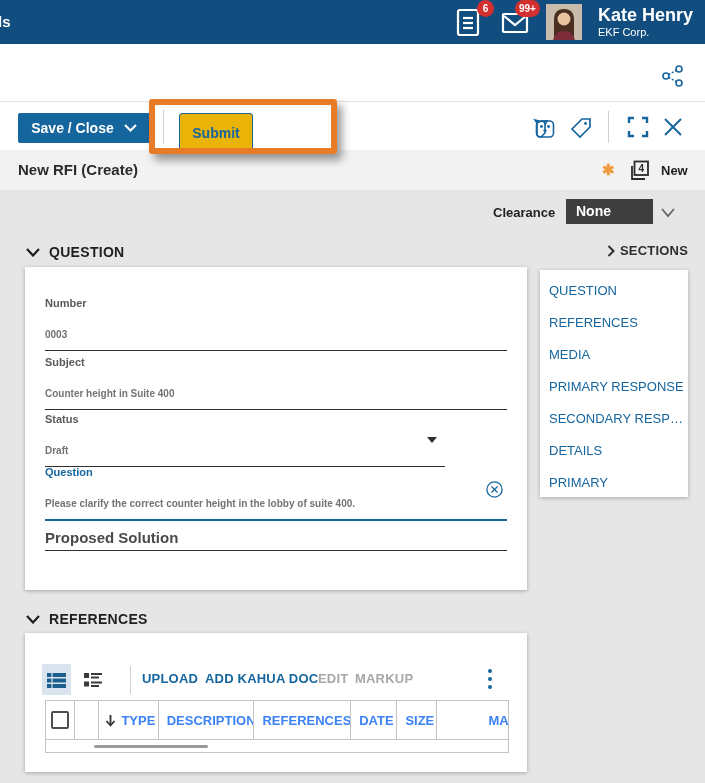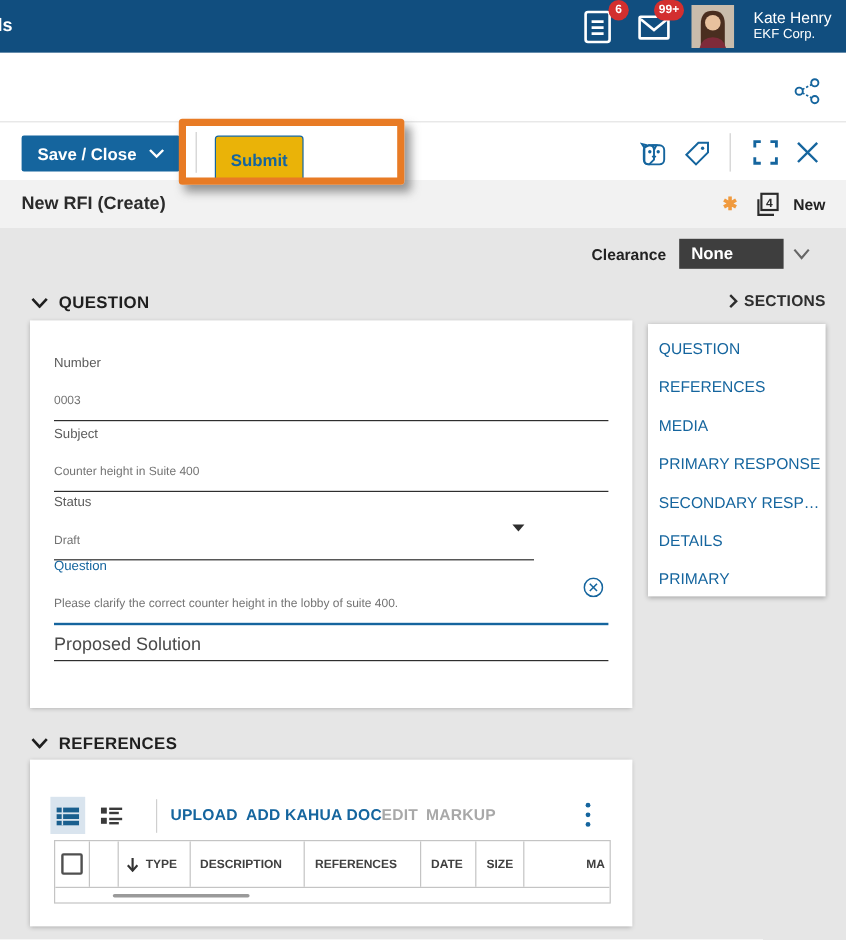--- a/index.html
+++ b/index.html
@@ -10,21 +10,21 @@
   
   .topbar { position:absolute; top:0; left:0; width:705px; height:44px; background:#114E7F; }
   .topbar-title { position:absolute; left:-2px; top:13px; color:#fff; font-size:15px; font-weight:bold; }
   .topbar-right { position:absolute; right:12px; top:0; height:44px; display:flex; align-items:center; gap:16px; }
   .icon-badge-wrap { position:relative; width:30px; height:32px; cursor:pointer; }
   .badge { position:absolute; top:-6px; right:-10px; min-width:17px; height:17px; line-height:17px;
            background:#D32F2F; color:#fff; font-size:10px; font-weight:bold; text-align:center;
            border-radius:9px; padding:0 4px; }
   .avatar { width:36px; height:36px; overflow:hidden; }
   .user-block { color:#fff; line-height:1.25; }
-  .user-name { font-size:13px; font-weight:normal; }
+  .user-name { font-size:18px; font-weight:bold; }
   .user-company { font-size:11px; }
 
   
   .share-row { position:absolute; top:44px; left:0; width:705px; height:57px; background:#fff; }
   .share-btn { position:absolute; right:20px; top:20px; width:24px; height:24px; cursor:pointer; }
 
   
   .action-bar { position:absolute; top:101px; left:0; width:705px; height:49px; background:#fff; border-top:1px solid #E3E3E3; }
   .btn-primary { position:absolute; left:18px; top:11px; width:132px; height:30px; background:#15659E; color:#fff;
                  border:none; border-radius:2px; font-family:inherit; font-size:14px; font-weight:bold;
@@ -54,21 +54,21 @@
   .clearance-chevron { position:absolute; left:660px; top:15px; width:16px; height:12px; cursor:pointer; }
 
   .sec-header { position:absolute; height:18px; display:flex; align-items:center; gap:9px; cursor:pointer; }
   .sec-header .sec-title { font-size:14px; font-weight:bold; color:#1F1F1F; letter-spacing:0.3px; }
   .sections-toggle { position:absolute; left:607px; top:53px; display:flex; align-items:center; gap:5px; cursor:pointer; }
   .sections-toggle span { font-size:13px; font-weight:bold; color:#2E2E2E; letter-spacing:0.2px; }
 
   .card { position:absolute; background:#fff; box-shadow:0 1px 4px rgba(0,0,0,0.28); }
   .q-card { left:25px; top:77px; width:502px; height:323px; }
 
-  .field { position:absolute; left:20px; width:462px; }
+  .field { position:absolute; left:20px; width:462px;font-weight:bold; }
   .field-label { font-size:11px; color:#5A5A5A; height:14px; }
   .field-label.blue { color:#15659E; }
   .field-value { font-size:10px; color:#737373; height:21px; margin-top:18px; }
   .field-rule { border-bottom:1px solid #2E2E2E; }
   .field-rule-blue { border-bottom:2px solid #15659E; }
   .dd-triangle { position:absolute; right:8px; top:24px; width:0; height:0;
                  border-left:5px solid transparent; border-right:5px solid transparent; border-top:6px solid #2E2E2E; }
   .clear-icon { position:absolute; right:4px; top:15px; width:17px; height:17px; cursor:pointer; }
   .ph-value { font-size:15px; color:#4A4A4A; height:21px; }
 
@@ -79,21 +79,21 @@
   .ref-card { left:25px; top:443px; width:502px; height:139px; }
   .grid-iconbtn { position:absolute; top:31px; width:29px; height:31px; display:flex; align-items:center; justify-content:center; cursor:pointer; }
   .grid-iconbtn.sel { background:#D9E4EE; }
   .ref-tool-div { position:absolute; left:105px; top:33px; width:1px; height:28px; background:#CFCFCF; }
   .ref-link { position:absolute; top:38px; font-size:13px; font-weight:bold; color:#15659E; letter-spacing:0.2px; cursor:pointer; }
   .ref-link.disabled { color:#A8A8A8; cursor:default; }
   .kebab { position:absolute; left:462px; top:34px; width:16px; height:24px; cursor:pointer; }
 
   .ref-table { position:absolute; left:20px; top:67px; width:464px; height:53px; border:1px solid #C4C4C4; background:#fff; overflow:hidden; }
   .ref-thead { display:flex; height:39px; border-bottom:1px solid #C4C4C4; }
-  .th { display:flex; align-items:center; font-size:10px; font-weight:bold; color:#404040; padding-left:8px;
+  .th { display:flex; align-items:center; font-size:13px; font-weight:bold; color:#3b82f6; padding-left:8px;
         border-right:1px solid #C4C4C4; overflow:hidden; white-space:nowrap;text-align:right; }
   .th.no-r { border-right:none;margin-left:44px; }
   .checkbox { width:18px; height:18px; border:2px solid #4F4F4F; border-radius:2px; background:#fff; cursor:pointer; }
   .hscroll { position:absolute; left:48px; top:44px; width:114px; height:3px; background:#9A9A9A; border-radius:2px; cursor:pointer; }
 </style>
 </head>
 <body>
 
 <div class="root">
 

